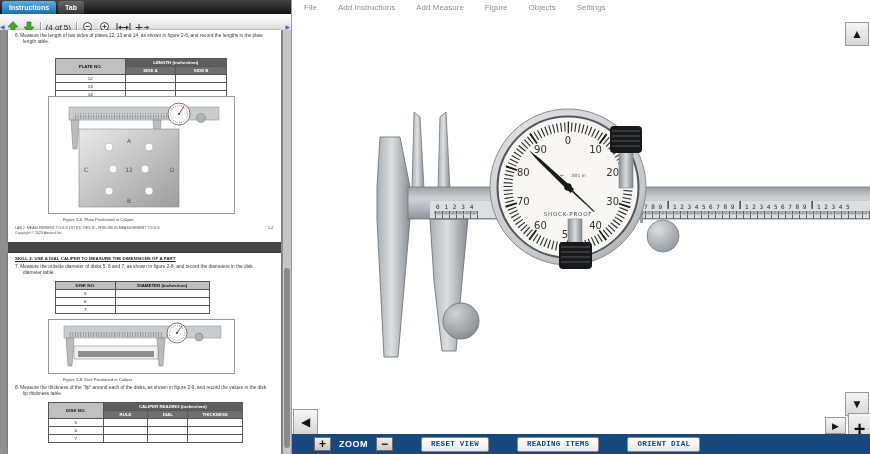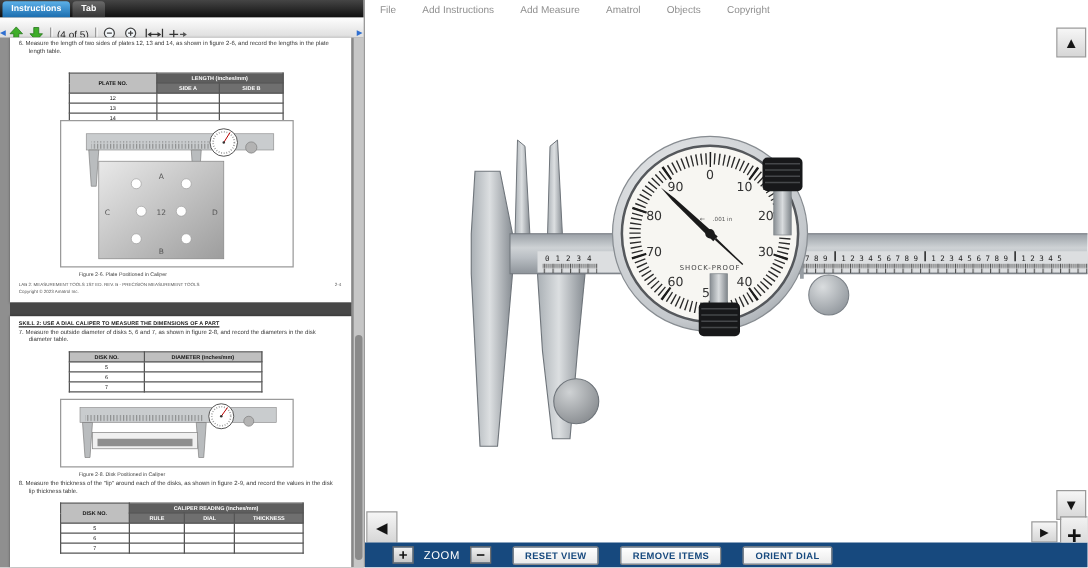--- a/index.html
+++ b/index.html
@@ -58,23 +58,23 @@
   #pan-right { right:25px; top:403px; width:21px; height:17px; font-size:9px; }
   #corner-plus { position:absolute; right:0; top:399px; width:23px; height:32px; z-index:6;
                  background:linear-gradient(#f2f2f2,#cfcfcf); border:1px solid #9a9a9a;
                  display:flex; align-items:center; justify-content:center;
                  font-size:20px; font-weight:bold; color:#111; }
 
   #bottom-bar { position:absolute; left:0; bottom:0; width:579px; height:20px; background:#17497e;
                 display:flex; align-items:center; padding-left:22px; gap:5px; z-index:5; }
   .zoom-sq { width:17px; height:14px; background:linear-gradient(#f1f1f1,#c6c6c6); border:1px solid #6f6f6f;
              display:flex; align-items:center; justify-content:center; font-size:12px; font-weight:bold; color:#111; line-height:10px; }
-  #zoom-label { color:#fff; font-weight:normal; font-size:9px; letter-spacing:.5px; margin:16px 3px; }
-  .bar-btn { height:15px; margin-left:12px; padding:0 9px; background:linear-gradient(#ffffff,#eaeaea);
-             border:1px solid #8a8a8a; border-radius:2px; font-family:Liberation Sans, sans-serif;
+  #zoom-label { color:#fff; font-weight:bold; font-size:9px; letter-spacing:.5px; margin:16px 3px; }
+  .bar-btn { height:15px; margin-left:23px; padding:0 9px; background:linear-gradient(#ffffff,#eaeaea);
+             border:1px solid #8a8a8a; border-radius:2px; font-family:Liberation Mono, monospace;
              font-size:7.5px; font-weight:bold; color:#17497e; letter-spacing:.3px;
              display:flex; align-items:center; }
 
   svg text { font-family:"DejaVu Sans",sans-serif; }
   .mono { font-family:"DejaVu Sans Mono",monospace; }
 </style>
 </head>
 <body>
 
 <div id="app">
@@ -294,23 +294,23 @@
       </div>
     </div>
   </div>
 
   <div id="right-panel">
 
     <div id="menu-bar">
       <span class="menu-item">File</span>
       <span class="menu-item">Add Instructions</span>
       <span class="menu-item">Add Measure</span>
-      <span class="menu-item">Amatrol</span>
+      <span class="menu-item">Figure</span>
       <span class="menu-item">Objects</span>
-      <span class="menu-item">Copyright</span>
+      <span class="menu-item">Settings</span>
     </div>
 
     <div id="canvas3d">
       <svg width="500" height="310" viewBox="0 0 500 310" style="position:absolute;left:80px;top:81px;">
         <defs>
           <linearGradient id="beamGrad" x1="0" y1="0" x2="0" y2="1">
             <stop offset="0" stop-color="#9aa0a6"></stop>
               <stop offset="0.35" stop-color="#ced2d5"></stop>
             <stop offset="0.6" stop-color="#b9bec3"></stop>
               <stop offset="1" stop-color="#8e949a"></stop>
@@ -436,17 +436,17 @@
       <div class="pan-btn" id="pan-left">◀</div>
       <div class="pan-btn" id="pan-right">▶</div>
       <div id="corner-plus">+</div>
     </div>
 
     <div id="bottom-bar">
       <div class="zoom-sq">+</div>
       <span id="zoom-label">ZOOM</span>
       <div class="zoom-sq">−</div>
       <button class="bar-btn">RESET VIEW</button>
-      <button class="bar-btn">REMOVE ITEMS</button>
+      <button class="bar-btn">READING ITEMS</button>
       <button class="bar-btn">ORIENT DIAL</button>
     </div>
   </div>
 </div>
 
 </body></html>

